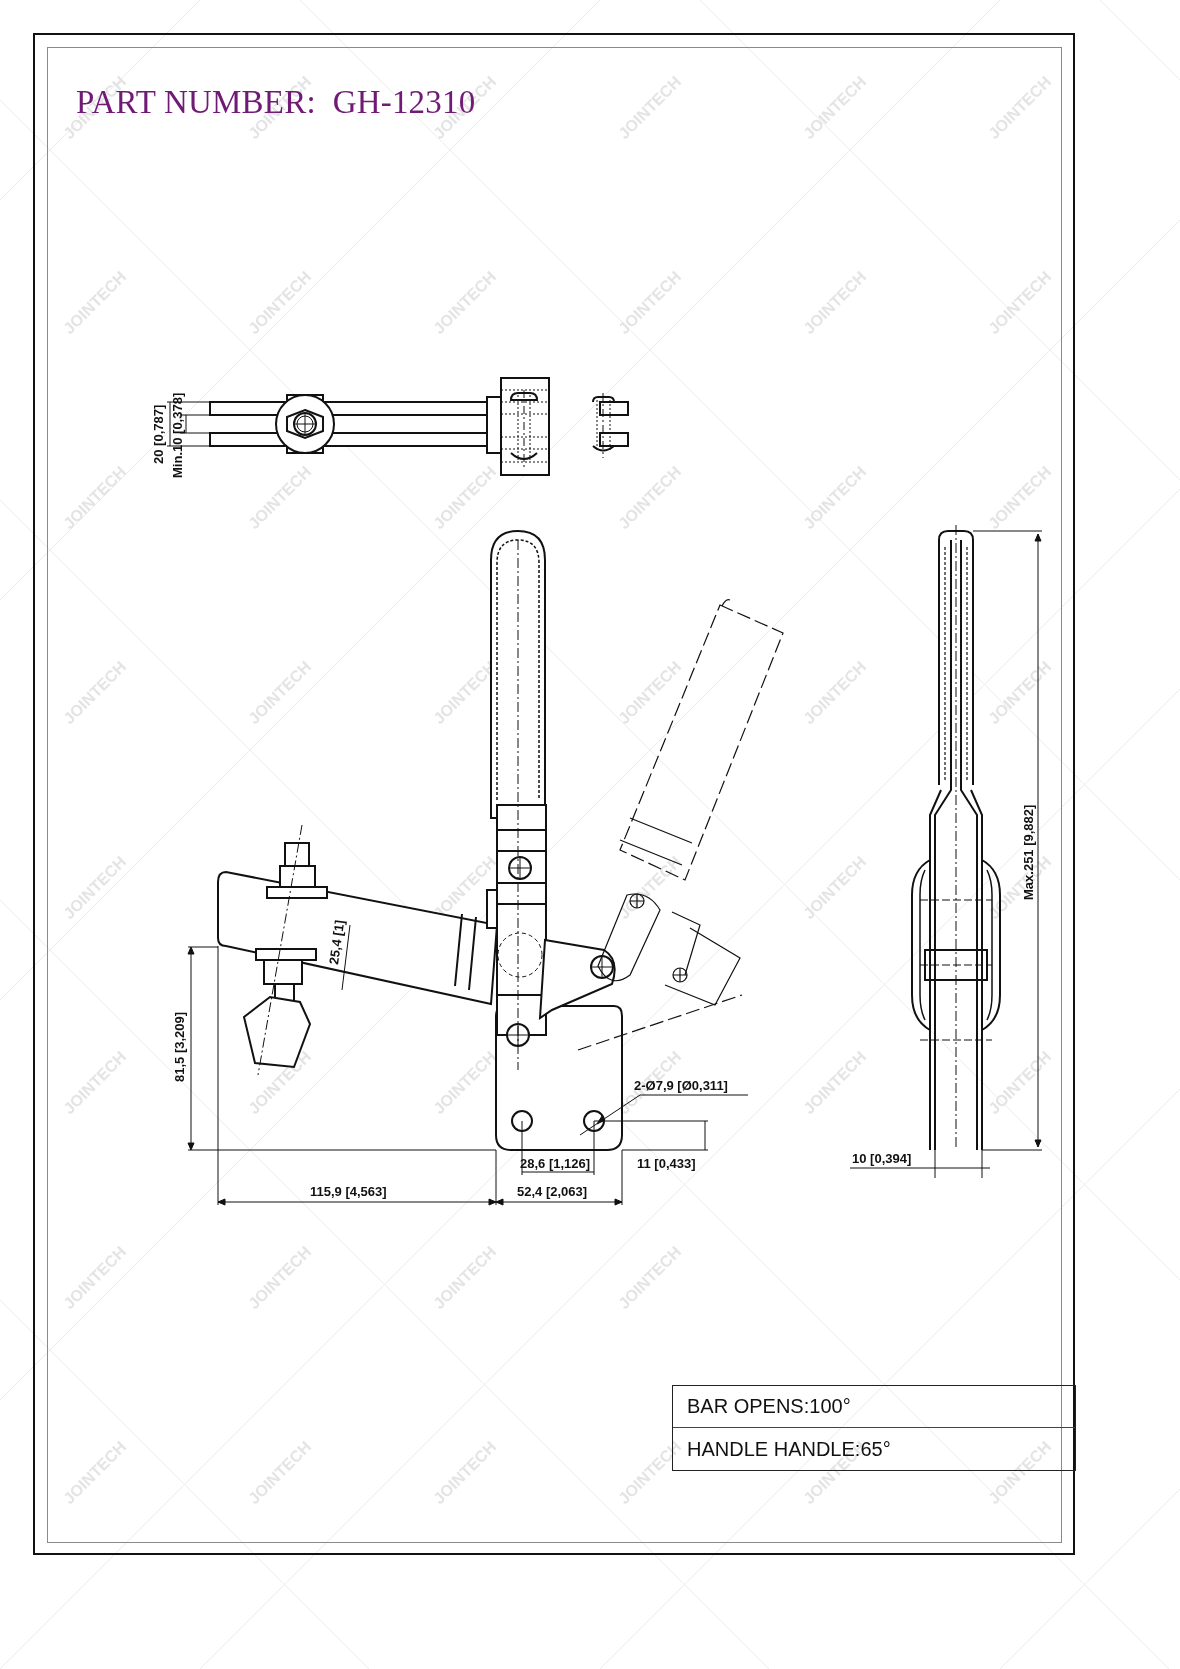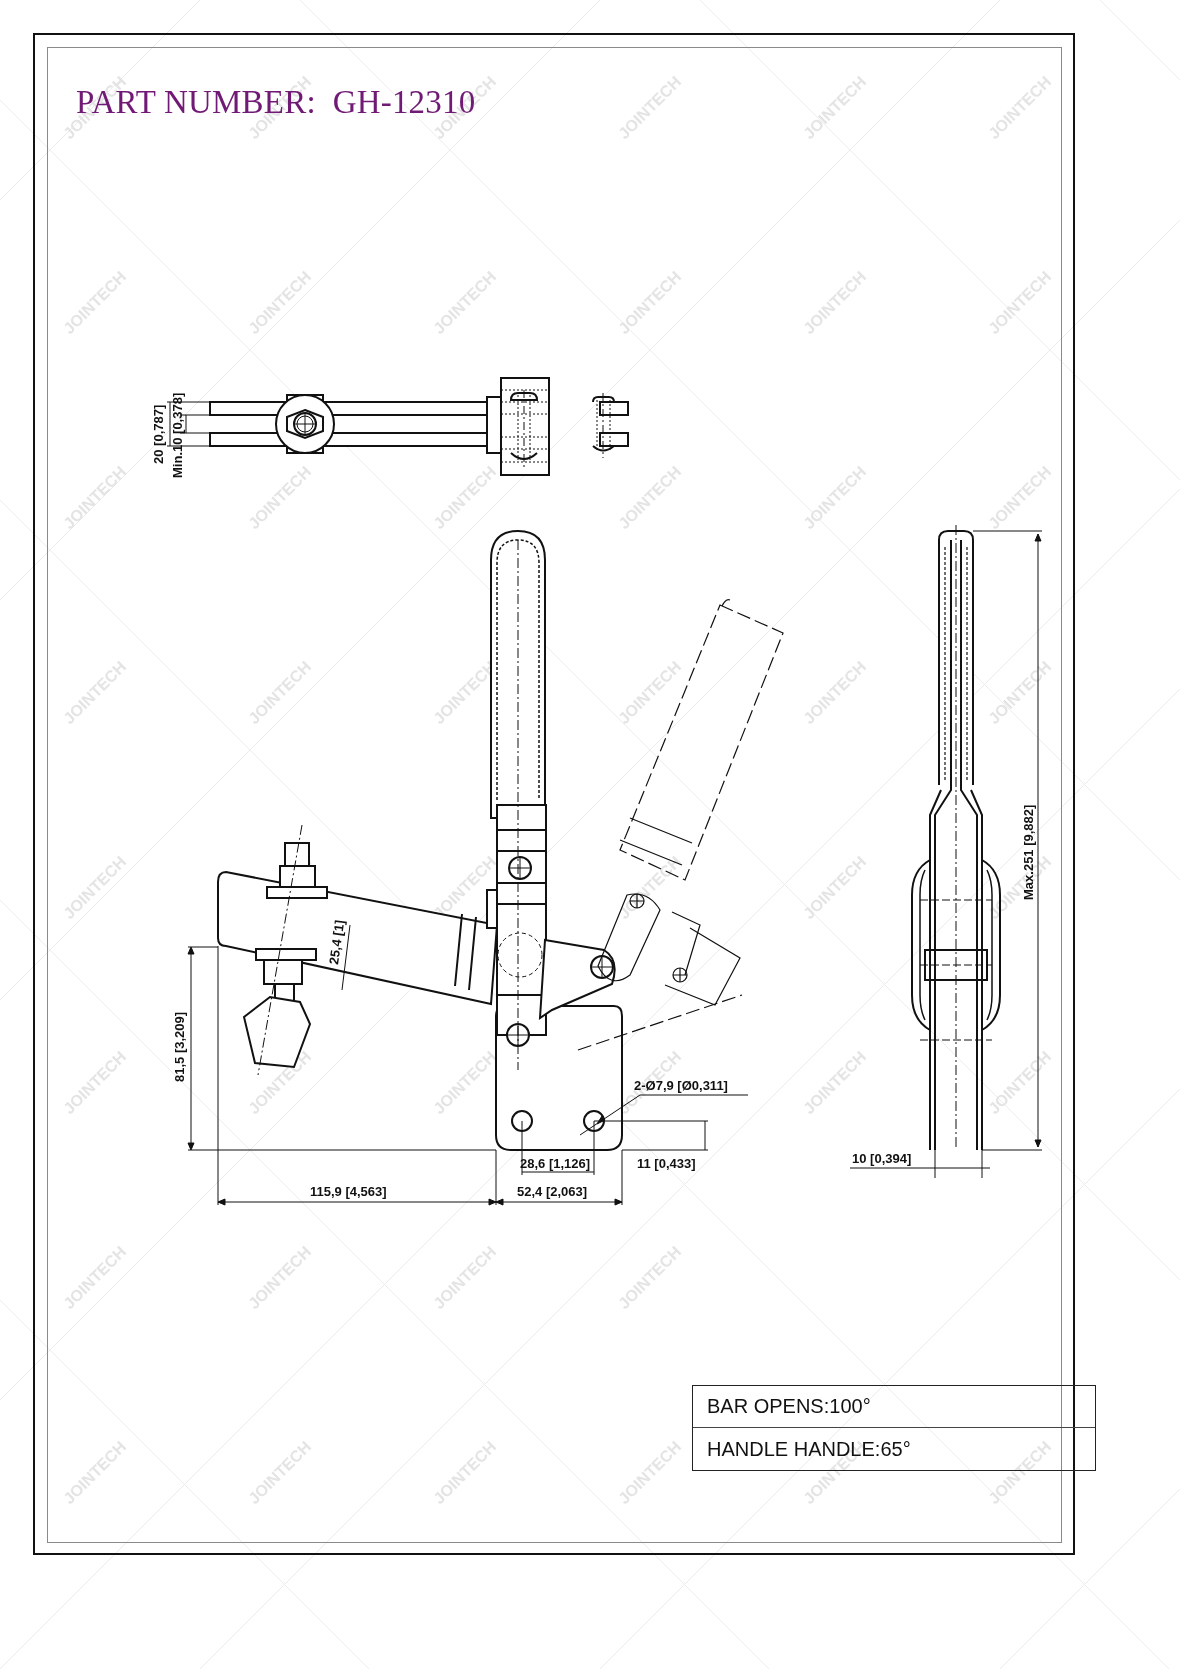--- a/index.html
+++ b/index.html
@@ -1,21 +1,21 @@
 <!DOCTYPE html>
 <html><head>
 <meta charset="utf-8">
 <style>
   html, body { margin: 0; padding: 0; background: #ffffff; }
   body { width: 1180px; height: 1669px; position: relative; overflow: hidden; font-family: "Liberation Sans", sans-serif; }
   #drawing { position: absolute; left: 0; top: 0; width: 1180px; height: 1669px; }
   .outer-frame { position: absolute; left: 33px; top: 33px; width: 1042px; height: 1522px; border: 2px solid #111; box-sizing: border-box; }
   .inner-frame { position: absolute; left: 47px; top: 47px; width: 1015px; height: 1496px; border: 1.5px solid #8a8a8a; box-sizing: border-box; }
   .title { position: absolute; left: 76px; top: 84px; font-family: "Liberation Serif", serif; font-size: 33px; color: #701a75; letter-spacing: 0.2px; white-space: pre; }
-  .spec-table { position: absolute; left: 692px; top: 1385px; width: 402px; border: 1.5px solid #222; border-collapse: collapse; }
+  .spec-table { position: absolute; left: 672px; top: 1385px; width: 402px; border: 1.5px solid #222; border-collapse: collapse; }
   .spec-row { height: 42px; border-bottom: 1.5px solid #444; display: flex; align-items: center; padding-left: 14px; font-size: 20px; color: #111; box-sizing: border-box; }
   .spec-row:last-child { border-bottom: none; }
   .dim { font-family: "Liberation Sans", sans-serif; font-weight: bold; font-size: 13px; fill: #111; }
   .wm { font-family: "Liberation Sans", sans-serif; font-weight: bold; font-size: 16px; fill: #e4e4e4; }
 </style>
 </head>
 <body>
 
 <div>
 

